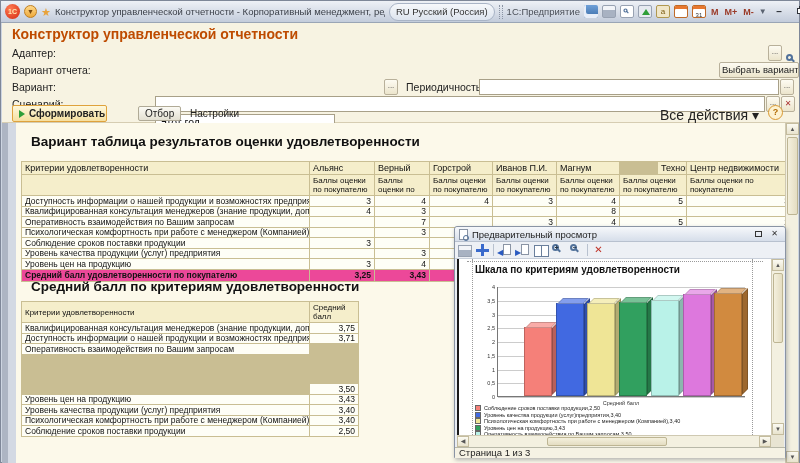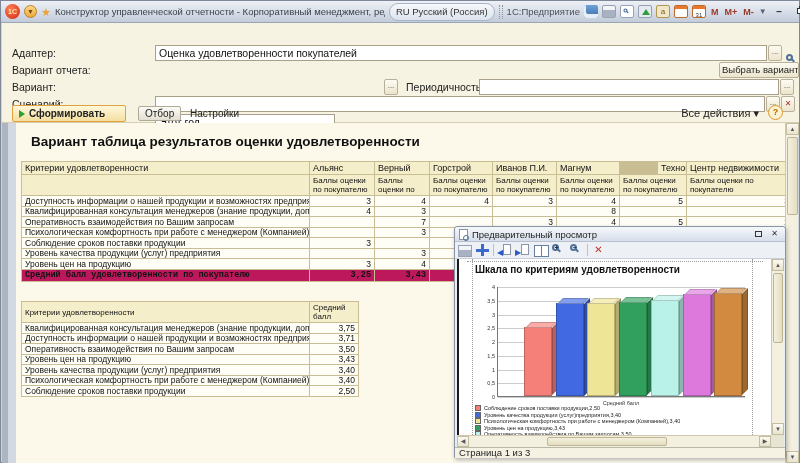--- a/index.html
+++ b/index.html
@@ -44,42 +44,42 @@
     font-size:8px; text-align:center; line-height:12px; color:#444; border-radius:2px; }
   .xbtn { position:absolute; width:14px; height:16px; border:1px solid #b8b09a; background:linear-gradient(#fdfbf2,#ece5cc);
     font-size:8px; text-align:center; line-height:14px; color:#a33; border-radius:2px; }
   .mag { display:inline-block; width:7px; height:7px; border:2px solid #51719a; border-radius:50%; position:relative; }
   .mag::after { content:""; position:absolute; width:5px; height:2px; background:#51719a; transform:rotate(45deg); right:-4px; bottom:-2px; }
   .magbox { position:absolute; width:16px; height:16px; padding:2px 0 0 3px; }
   .varbtn { position:absolute; height:16px; border:1px solid #b8b09a; background:linear-gradient(#fdfbf2,#ece5cc);
     font-size:9.5px; color:#222; text-align:center; line-height:14px; border-radius:2px; white-space:nowrap; overflow:hidden; padding:0 2px; }
 
   .cmdbar { position:absolute; left:0; top:82px; width:797px; height:18px; }
-  .genbtn { position:absolute; left:10px; top:0; height:17px; padding:0 20px 0 6px; border:1px solid #dfa23c; border-radius:2px;
+  .genbtn { position:absolute; left:10px; top:0; height:17px; padding:0 1px 0 6px; border:1px solid #dfa23c; border-radius:2px;
     background:linear-gradient(#fef8dc,#f5dfa0); font-size:10px; font-weight:bold; color:#222; line-height:15px; display:flex; align-items:center; gap:4px; }
   .ptri { width:0; height:0; border-left:6px solid #2e9e38; border-top:4px solid transparent; border-bottom:4px solid transparent; }
   .selbtn { position:absolute; left:136px; top:1px; height:15px; padding:0 6px; border:1px solid #b0aa96; border-radius:2px;
     background:linear-gradient(#fbfaf4,#e3e0d2); font-size:10px; color:#222; line-height:13px; }
   .flatbtn { position:absolute; left:184px; top:1px; height:15px; padding:0 4px; font-size:10px; color:#222; line-height:15px; }
-  .allact { position:absolute; right:40px; top:2px; font-size:11px; color:#222; }
+  .allact { position:absolute; right:40px; top:2px; font-size:14px; color:#222; }
   .helpc { position:absolute; right:16px; top:0; width:15px; height:15px; border-radius:50%; border:1px solid #d89830;
     background:#fdf2d0; color:#b06a00; font-size:9px; font-weight:bold; text-align:center; line-height:13px; }
 
   
   .strip1 { position:absolute; left:1px; top:122px; width:6px; height:340px; background:#adb5c3; }
   .strip2 { position:absolute; left:7px; top:122px; width:8px; height:340px; background:#d3d9e3; }
   .report { position:absolute; left:15px; top:122px; width:771px; height:340px; background:#fcf9ea; overflow:hidden; }
   .rtitle { position:absolute; font-size:13.5px; font-weight:bold; color:#111; }
 
   .grid { position:absolute; display:grid; background:#c9be93; gap:1px; border:1px solid #c9be93; }
   .gc { background:#fefef6; font-size:8.5px; color:#111; overflow:hidden; white-space:nowrap; padding:0 3px; display:flex; align-items:center; }
   .gc.h { background:#f5eecb; font-size:9px; }
   .gc.h2 { background:#f5eecb; font-size:8px; line-height:9px; white-space:normal; align-items:flex-start; padding-top:1px; }
   .gc.num { justify-content:flex-end; }
-  .gc.tot { background:#be185d; font-weight:bold;font-family:Liberation Mono, monospace; }
+  .gc.tot { background:#ec4899; font-weight:bold; }
 
   
   .vscroll { position:absolute; right:1px; top:122px; width:13px; height:340px; background:#f3f0e0; border-left:1px solid #cfc9b2; }
   .sbtn { position:absolute; left:0; width:13px; height:12px; background:linear-gradient(#fbfaf2,#e8e3cd); border:1px solid #c4bc9e;
     font-size:6px; color:#555; text-align:center; line-height:10px; }
   .sthumb { position:absolute; left:1px; width:11px; background:linear-gradient(90deg,#f4f0dd,#e4ddc2); border:1px solid #bdb593; border-radius:2px; }
 
   
   .preview { position:absolute; left:453px; top:225px; width:332px; height:232px; background:#e9edf3; border:1px solid #8a94a4;
     border-radius:3px 3px 0 0; box-shadow:1px 2px 4px rgba(40,50,70,.35); }
@@ -164,23 +164,23 @@
     <div class="winctl">
       <div class="wbtn">–</div>
       <div class="wbtn">
           <span class="rest"></span>
         </div>
 
     </div>
   </div>
 
   <div class="formarea">
+    <div class="page-title">Конструктор управленческой отчетности</div>
 
     <div class="flabel" style="left:10px;top:22px">Адаптер:</div>
-    <input class="finput" style="left: 153px; top: 22px; width: 612px;" value="Оценка удовлетворенности покупателей">
     <div class="dots" style="left:766px;top:22px">...</div>
     <div class="magbox" style="left:781px;top:22px"><span class="mag"></span></div>
 
     <div class="flabel" style="left:10px;top:39px">Вариант отчета:</div>
     <div class="varbtn" style="left:717px;top:39px;width:80px">Выбрать вариант...</div>
 
     <div class="flabel" style="left:10px;top:56px">Вариант:</div>
     <input class="finput" style="left: 153px; top: 56px; width: 180px; margin-top: 35px;" value="Этот год">
     <div class="dots" style="left:382px;top:56px">...</div>
     <div class="flabel" style="left:404px;top:56px">Периодичность:</div>
@@ -284,29 +284,30 @@
         <div class="gc num" style="height: 9.5px;"></div>
         <div class="gc tot" style="height: 11px;">Средний балл удовлетворенности по покупателю</div>
         <div class="gc tot num" style="height: 11px;">3,25</div>
         <div class="gc tot num" style="height: 11px;">3,43</div>
         <div class="gc tot num" style="height: 11px;"></div>
         <div class="gc tot num" style="height: 11px;"></div>
         <div class="gc tot num" style="height: 11px;"></div>
         <div class="gc tot num" style="height: 11px;"></div>
         <div class="gc tot num" style="height: 11px;"></div>
       </div>
+    <div class="rtitle" style="left:15px;top:156px">Средний балл по критериям удовлетворенности</div>
     <div class="grid" id="t2" style="left: 5px; top: 178px; grid-template-columns: 287px 48px;">
         <div class="gc h2" style="height: 20px; align-items: center;">Критерии удовлетворенности</div>
         <div class="gc h2" style="height: 20px;">Средний балл</div>
         <div class="gc " style="height: 9.5px;">Квалифицированная консультация менеджеров (знание продукции, доп.информация)</div>
         <div class="gc num" style="height: 9.5px;">3,75</div>
         <div class="gc " style="height: 9.5px;">Доступность информации о нашей продукции и возможностях предприятия</div>
         <div class="gc num" style="height: 9.5px;">3,71</div>
         <div class="gc " style="height: 9.5px;">Оперативность взаимодействия по Вашим запросам</div>
-        <div class="gc num" style="height: 9.5px;">3,50</div>
+        <div class="gc num" style="height: 9.5px; margin-top: 40px;">3,50</div>
         <div class="gc " style="height: 9.5px;">Уровень цен на продукцию</div>
         <div class="gc num" style="height: 9.5px;">3,43</div>
         <div class="gc " style="height: 9.5px;">Уровень качества продукции (услуг) предприятия</div>
         <div class="gc num" style="height: 9.5px;">3,40</div>
         <div class="gc " style="height: 9.5px;">Психологическая комфортность при работе с менеджером (Компанией)</div>
         <div class="gc num" style="height: 9.5px;">3,40</div>
         <div class="gc " style="height: 9.5px;">Соблюдение сроков поставки продукции</div>
         <div class="gc num" style="height: 9.5px;">2,50</div>
       </div>
   </div>

